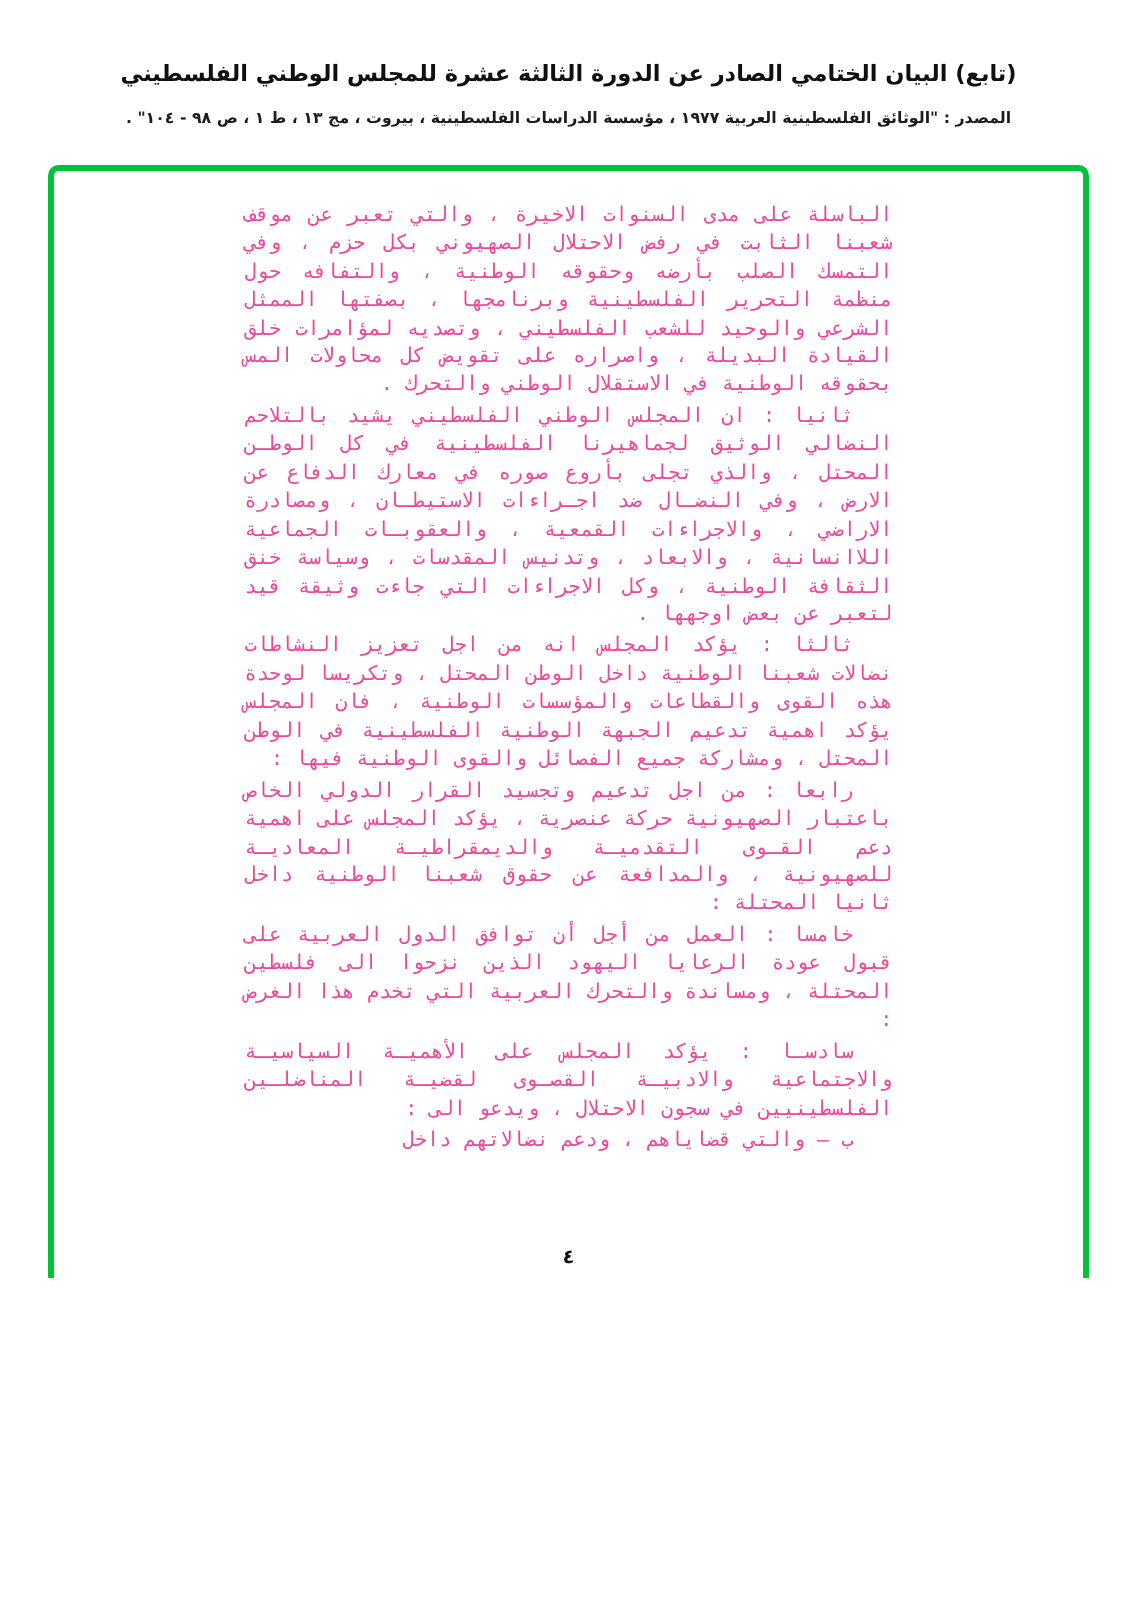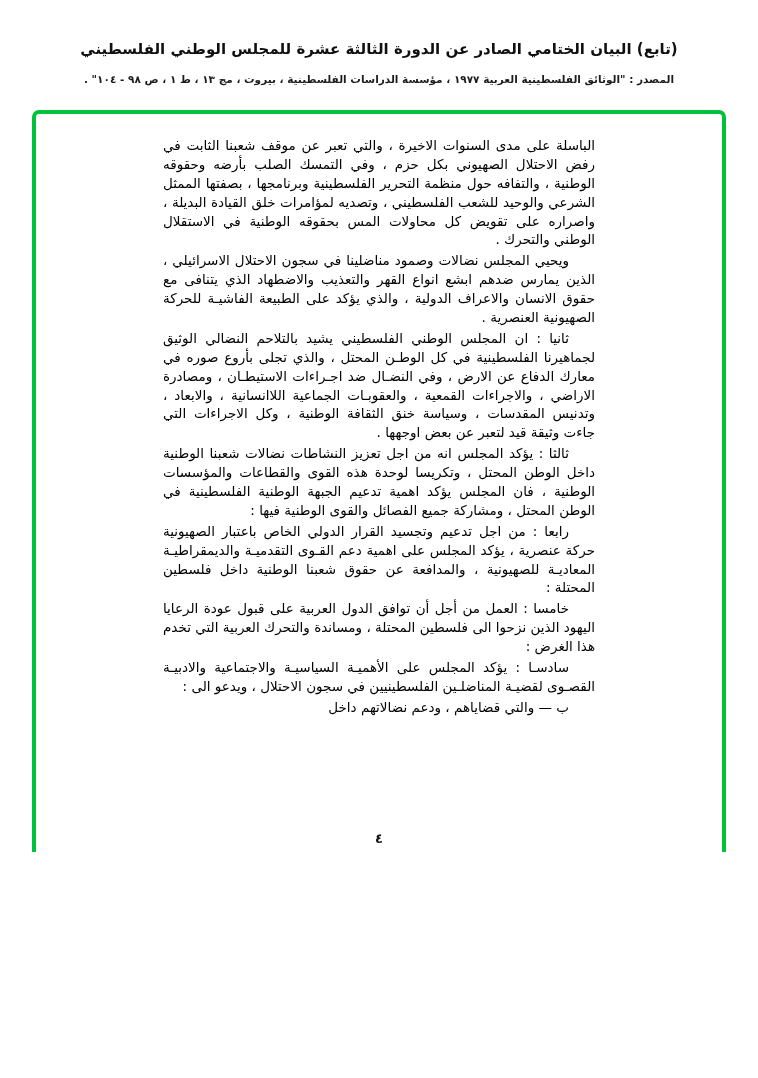--- a/index.html
+++ b/index.html
@@ -41,21 +41,22 @@
     background:#ffffff;
   }
   .text-block{
     direction:rtl;
     width:432px;
     margin:22px auto 0 auto;
     text-align:justify;
     text-justify:inter-word;
     font-size:13.5px;
     line-height:1.40;
-    color:#000000;
+    color:#ec4899;
+    font-family:Liberation Mono, monospace;
   }
   .text-block p{
     margin:0 0 2px 0;
   }
   .text-block p.indent{
     text-indent:26px;
   }
   .page-number{
     position:absolute;
     bottom:6px; left:0; right:0;
@@ -70,24 +71,23 @@
 
 <div class="page">
 
   <div class="doc-title">(تابع) البيان الختامي الصادر عن الدورة الثالثة عشرة للمجلس الوطني الفلسطيني</div>
 
   <div class="doc-source">المصدر : "الوثائق الفلسطينية العربية ١٩٧٧ ، مؤسسة الدراسات الفلسطينية ، بيروت ، مج ١٣ ، ط ١ ، ص ٩٨ - ١٠٤" .</div>
 
   <div class="frame">
     <div class="text-block">
       <p>الباسلة على مدى السنوات الاخيرة ، والتي تعبر عن موقف شعبنا الثابت في رفض الاحتلال الصهيوني بكل حزم ، وفي التمسك الصلب بأرضه وحقوقه الوطنية ، والتفافه حول منظمة التحرير الفلسطينية وبرنامجها ، بصفتها الممثل الشرعي والوحيد للشعب الفلسطيني ، وتصديه لمؤامرات خلق القيادة البديلة ، واصراره على تقويض كل محاولات المس بحقوقه الوطنية في الاستقلال الوطني والتحرك .</p>
-      <p class="indent">ويحيي المجلس نضالات وصمود مناضلينا في سجون الاحتلال الاسرائيلي ، الذين يمارس ضدهم ابشع انواع القهر والتعذيب والاضطهاد الذي يتنافى مع حقوق الانسان والاعراف الدولية ، والذي يؤكد على الطبيعة الفاشيـة للحركة الصهيونية العنصرية .</p>
       <p class="indent">ثانيا : ان المجلس الوطني الفلسطيني يشيد بالتلاحم النضالي الوثيق لجماهيرنا الفلسطينية في كل الوطـن المحتل ، والذي تجلى بأروع صوره في معارك الدفاع عن الارض ، وفي النضـال ضد اجـراءات الاستيطـان ، ومصادرة الاراضي ، والاجراءات القمعية ، والعقوبـات الجماعية اللاانسانية ، والابعاد ، وتدنيس المقدسات ، وسياسة خنق الثقافة الوطنية ، وكل الاجراءات التي جاءت وثيقة قيد لتعبر عن بعض اوجهها .</p>
       <p class="indent">ثالثا : يؤكد المجلس انه من اجل تعزيز النشاطات نضالات شعبنا الوطنية داخل الوطن المحتل ، وتكريسا لوحدة هذه القوى والقطاعات والمؤسسات الوطنية ، فان المجلس يؤكد اهمية تدعيم الجبهة الوطنية الفلسطينية في الوطن المحتل ، ومشاركة جميع الفصائل والقوى الوطنية فيها :</p>
-      <p class="indent">رابعا : من اجل تدعيم وتجسيد القرار الدولي الخاص باعتبار الصهيونية حركة عنصرية ، يؤكد المجلس على اهمية دعم القـوى التقدميـة والديمقراطيـة المعاديـة للصهيونية ، والمدافعة عن حقوق شعبنا الوطنية داخل فلسطين المحتلة :</p>
+      <p class="indent">رابعا : من اجل تدعيم وتجسيد القرار الدولي الخاص باعتبار الصهيونية حركة عنصرية ، يؤكد المجلس على اهمية دعم القـوى التقدميـة والديمقراطيـة المعاديـة للصهيونية ، والمدافعة عن حقوق شعبنا الوطنية داخل ثانيا المحتلة :</p>
       <p class="indent">خامسا : العمل من أجل أن توافق الدول العربية على قبول عودة الرعايا اليهود الذين نزحوا الى فلسطين المحتلة ، ومساندة والتحرك العربية التي تخدم هذا الغرض :</p>
       <p class="indent">سادسـا : يؤكد المجلس على الأهميـة السياسيـة والاجتماعية والادبيـة القصـوى لقضيـة المناضلـين الفلسطينيين في سجون الاحتلال ، ويدعو الى :</p>
       <p class="indent">ب — والتي قضاياهم ، ودعم نضالاتهم داخل</p>
     </div>
   </div>
 
   <div class="page-number">٤</div>
 
 </div>
 

